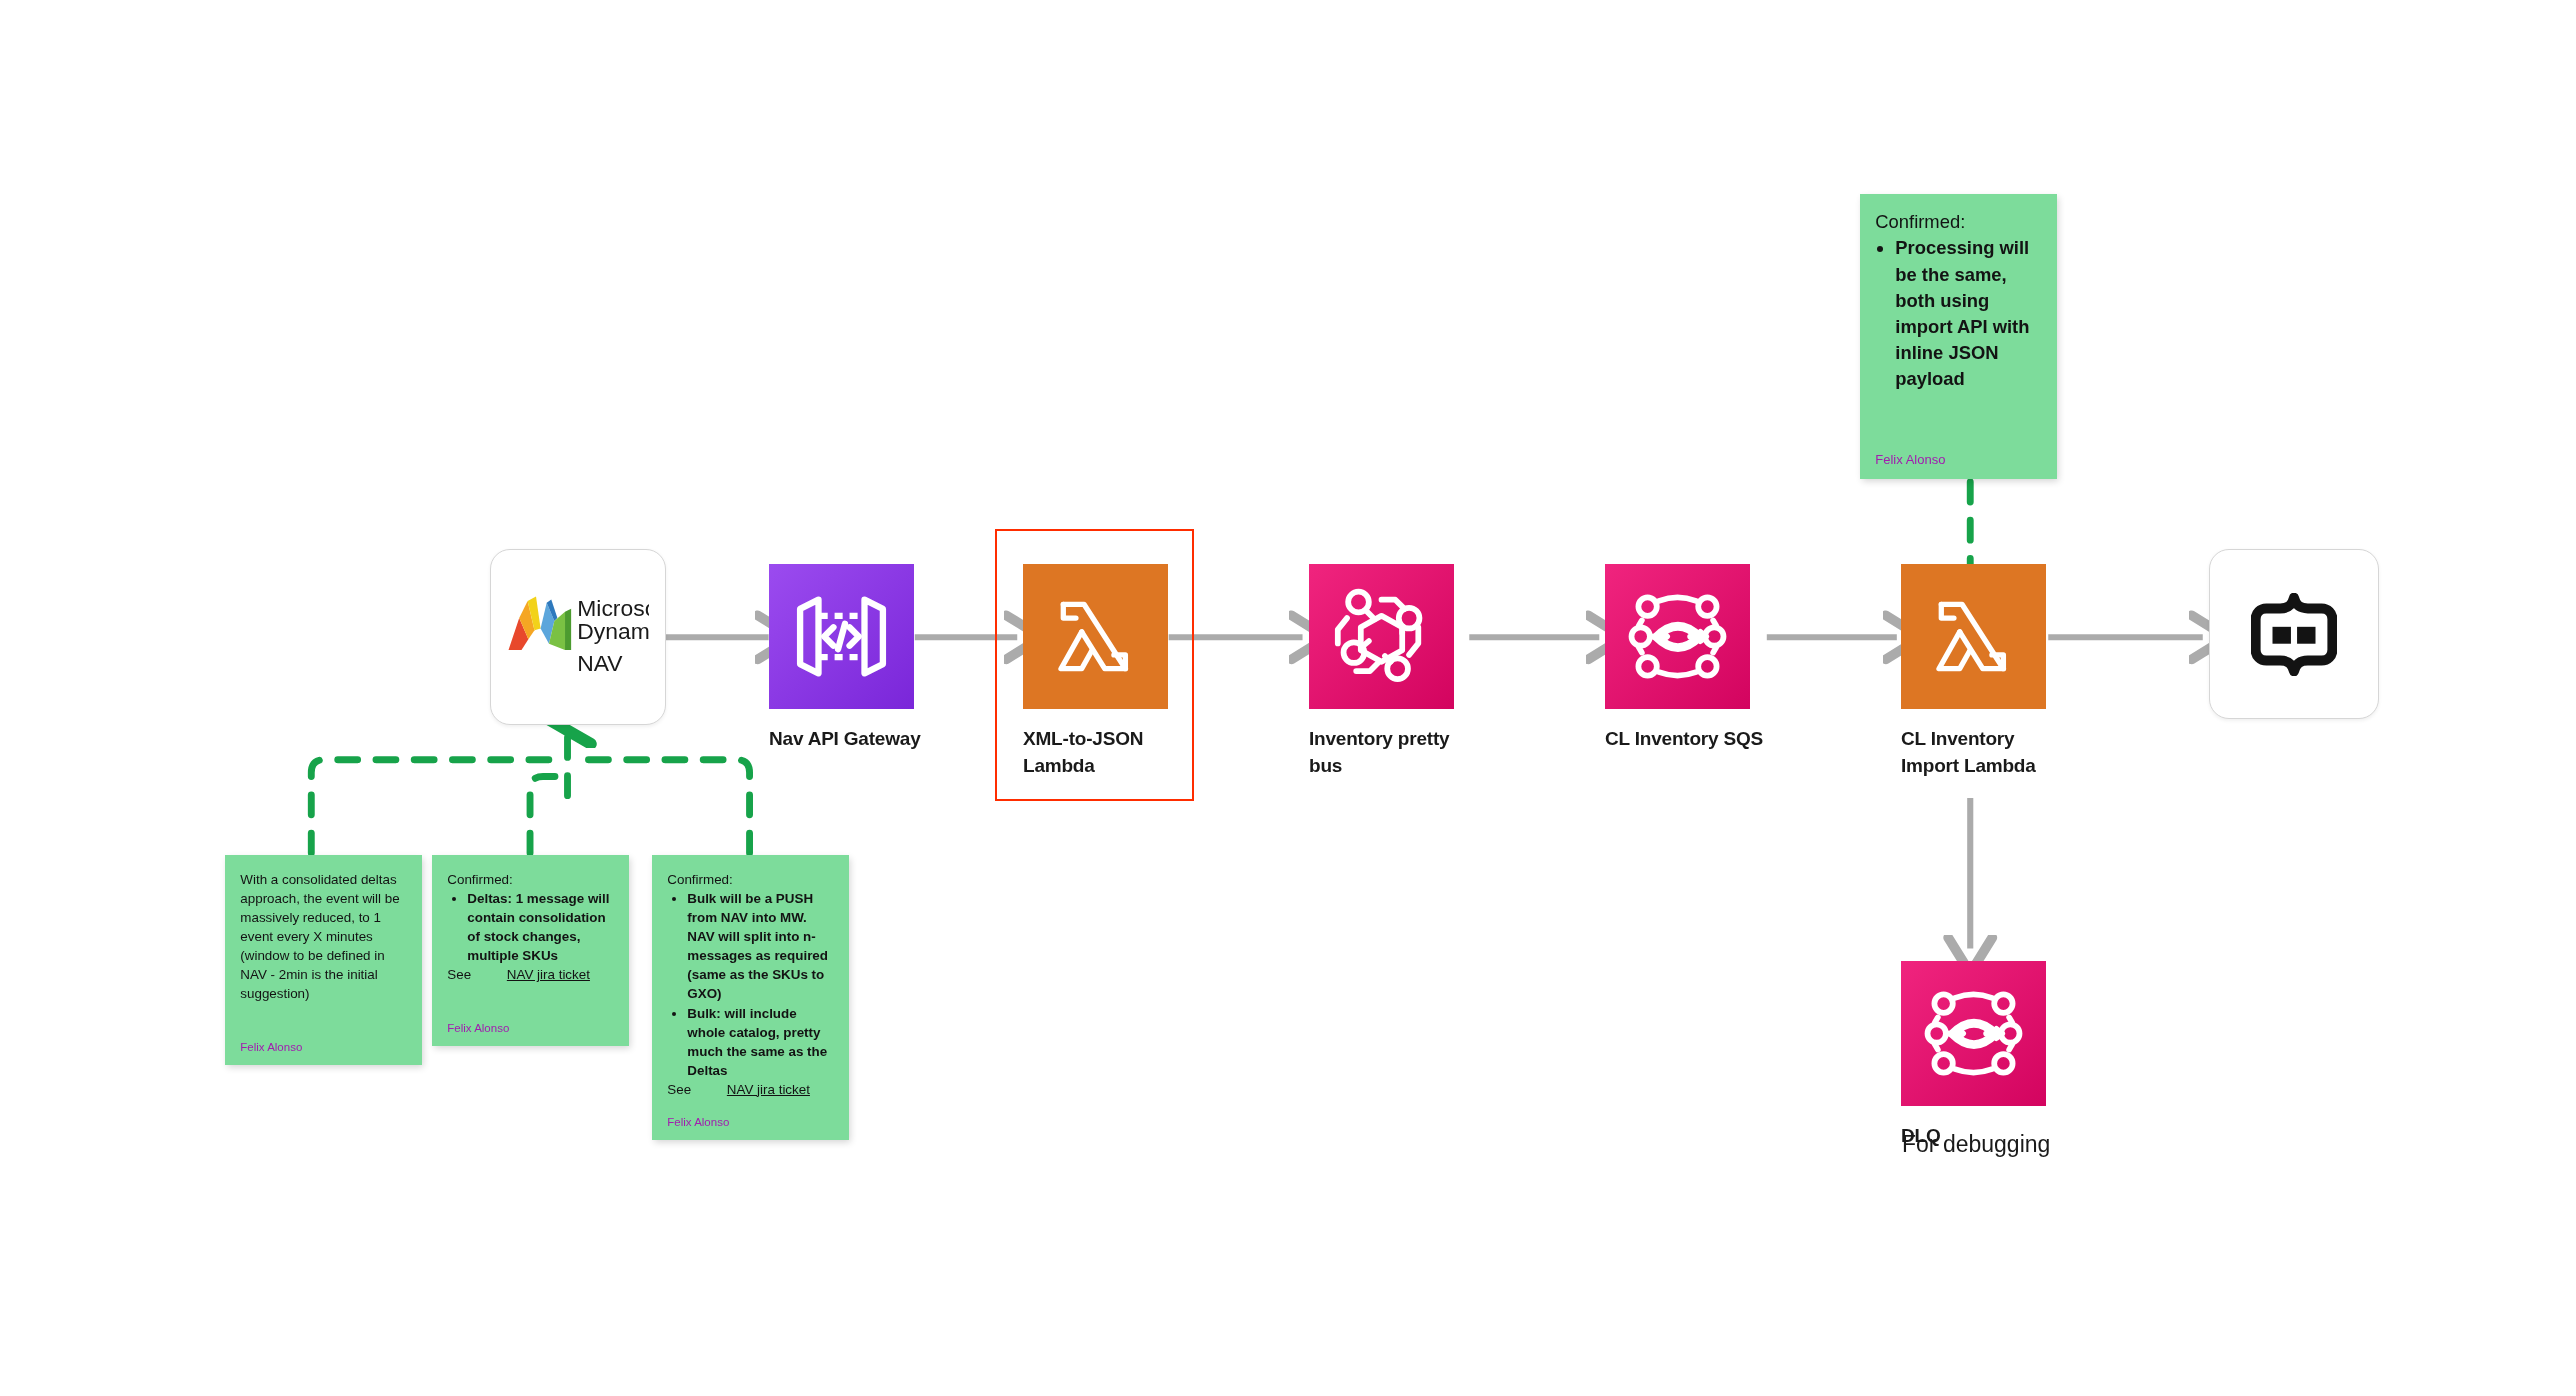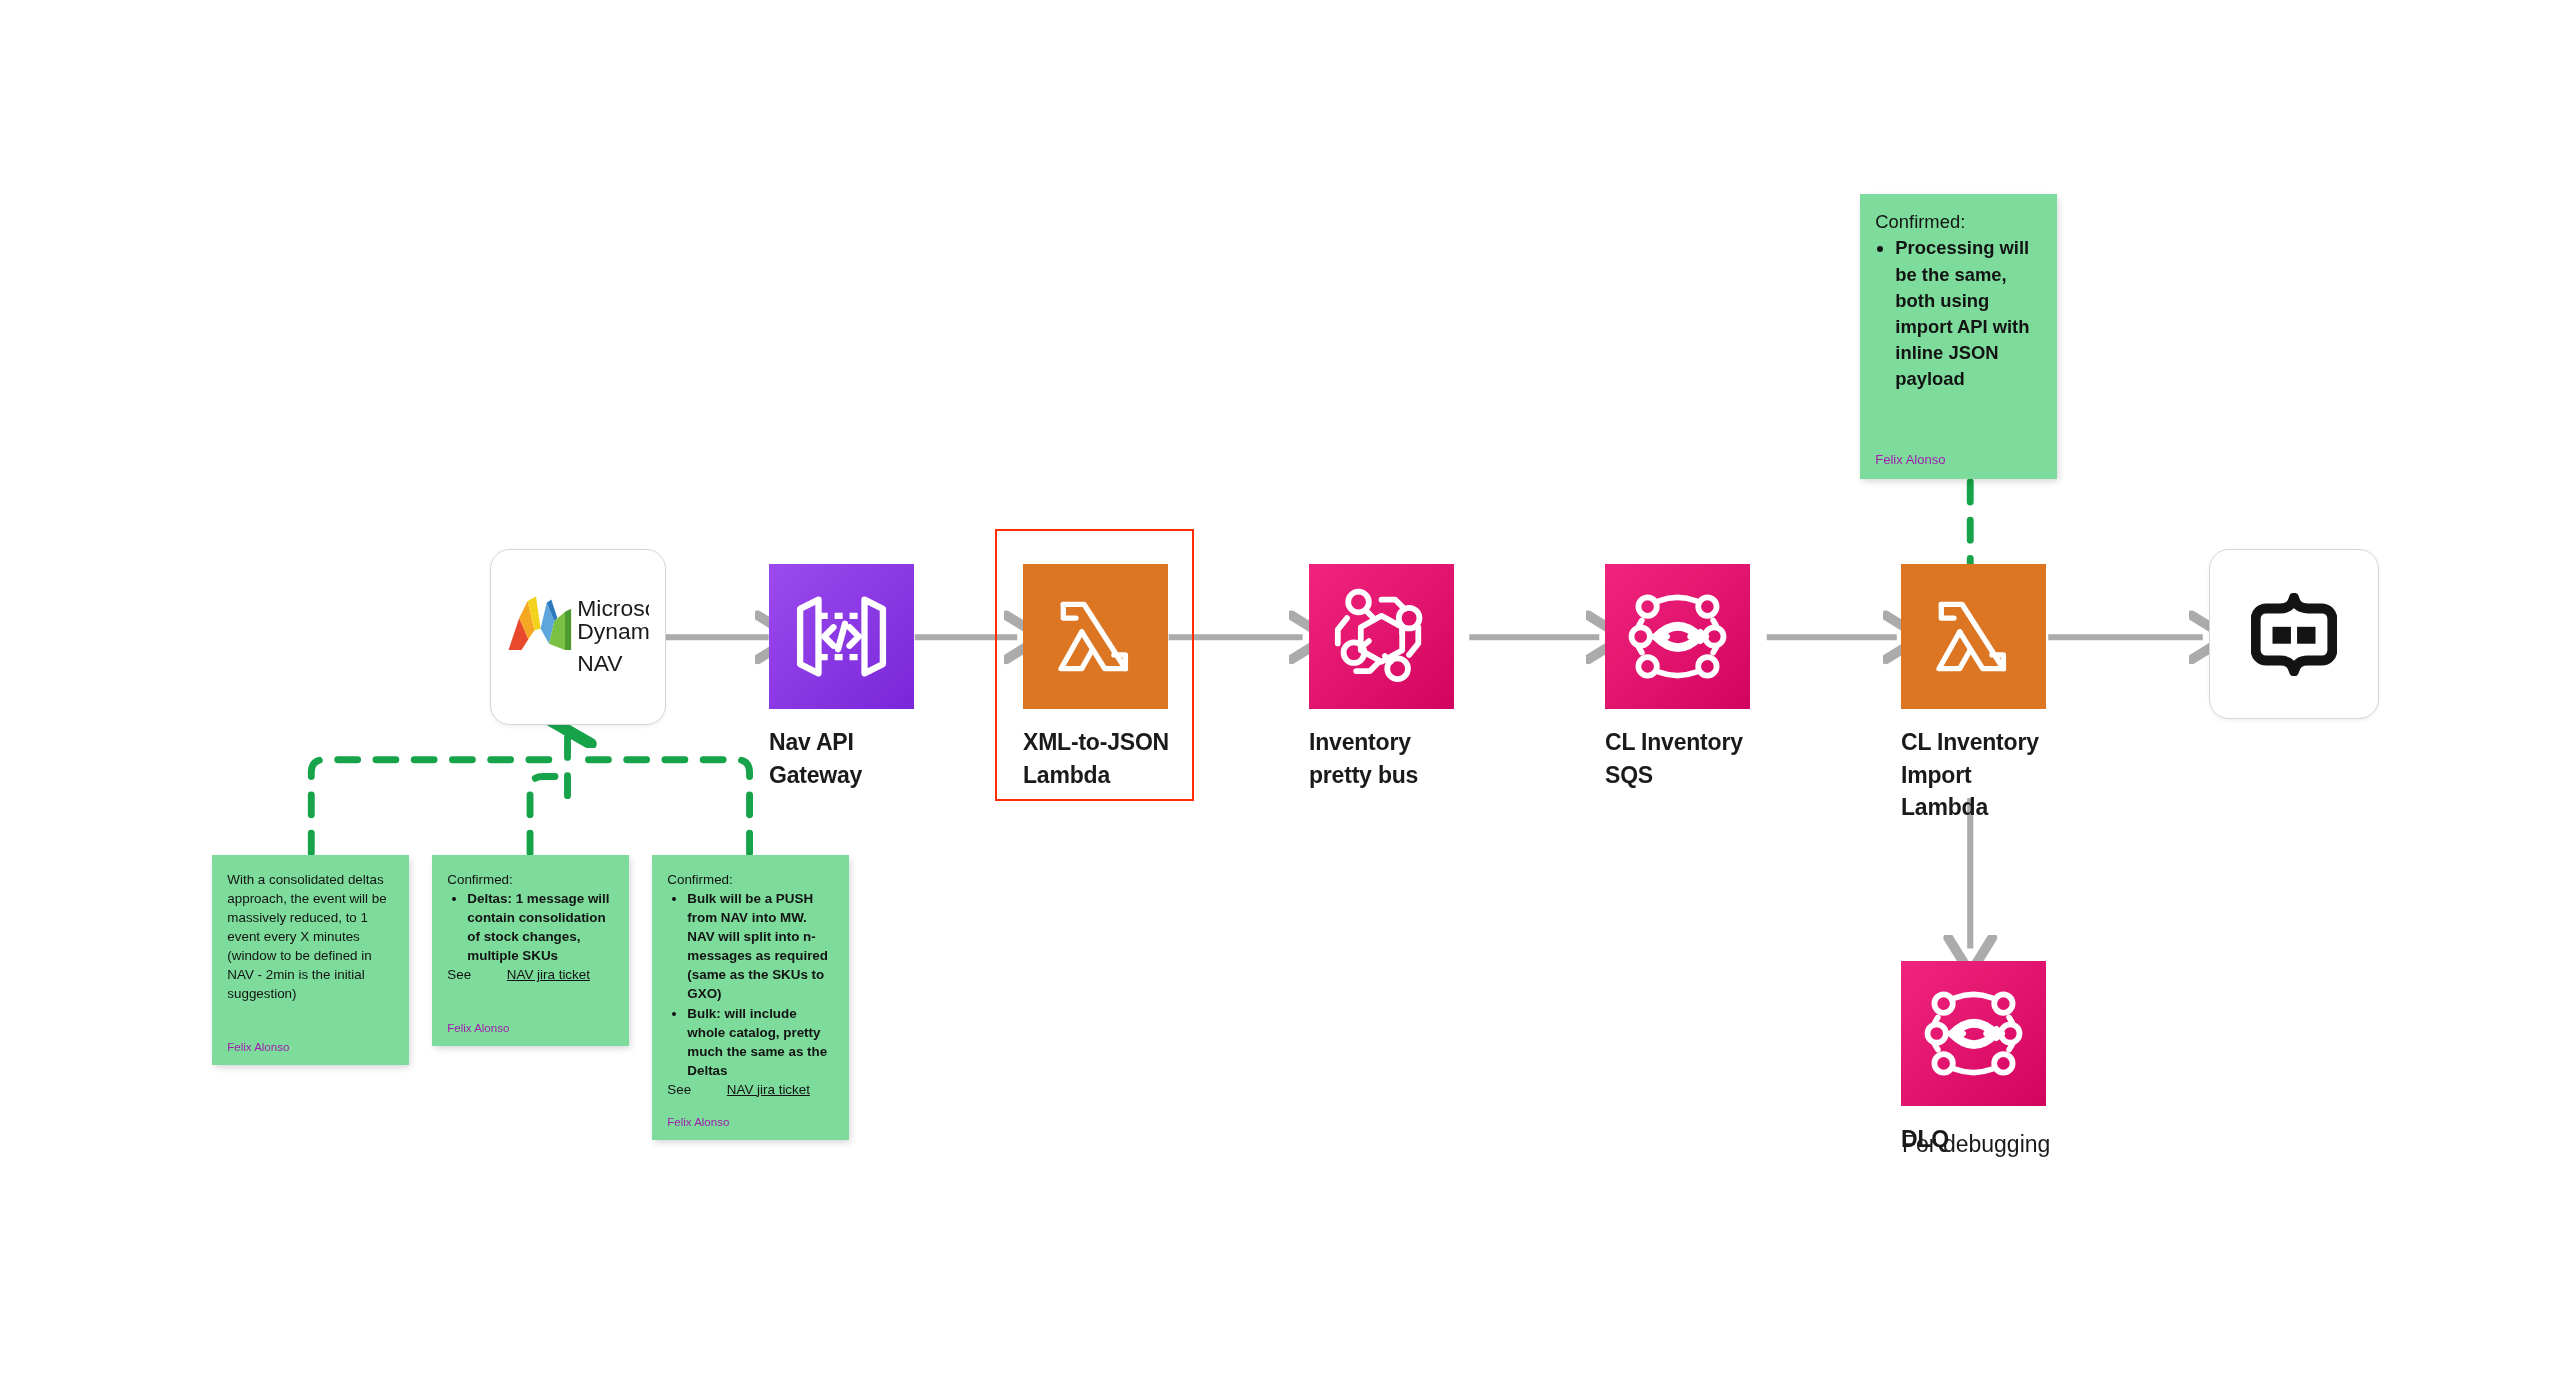--- a/index.html
+++ b/index.html
@@ -53,21 +53,21 @@
     background: #ffffff;
     box-shadow: 0 1.5px 3.8px rgba(0,0,0,0.06);
     box-sizing: border-box;
   }
 
   .node-label {
     position: absolute;
     top: 162px;
     left: 0;
     width: 199px;
-    font-size: 23px;
+    font-size: 19px;
     font-weight: bold;
     line-height: 1.42;
     color: #1a1a1a;
     letter-spacing: -0.2px;
   }
 
   .caption {
     position: absolute;
     font-size: 23px;
     color: #1a1a1a;
@@ -315,21 +315,21 @@
           <line x1="61" y1="50" x2="73" y2="50"></line>
           <path d="M70,46 L75,50 L70,54"></path>
         </g>
       </svg>
     </div>
     <div class="node-label" style="width:153px;">DLQ</div>
   </div>
 
   <div class="caption" style="left:1902px; top:1128px;">For debugging</div>
 
-  <div class="sticky sticky-sm" style="left:212px; top:855px; width:197px; height:210px;">
+  <div class="sticky sticky-sm" style="left:225px; top:855px; width:197px; height:210px;">
     <div class="s-body">
       <p>With a consolidated deltas approach, the event will be massively reduced, to 1 event every X minutes (window to be defined in NAV - 2min is the initial suggestion)</p>
     </div>
     <div class="s-author">Felix Alonso</div>
   </div>
 
   <div class="sticky sticky-sm" style="left:432px; top:855px; width:197px; height:191px;">
     <div class="s-body">
       <p>Confirmed:</p>
       <ul>

